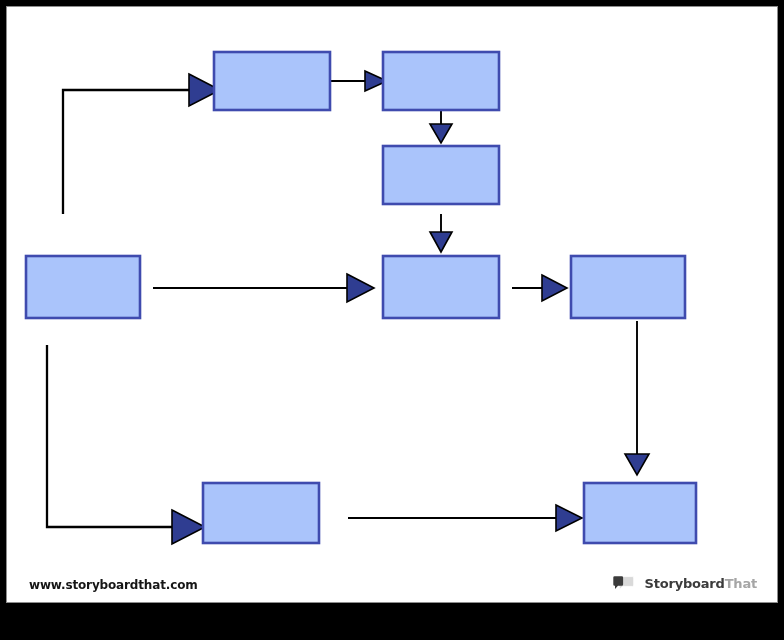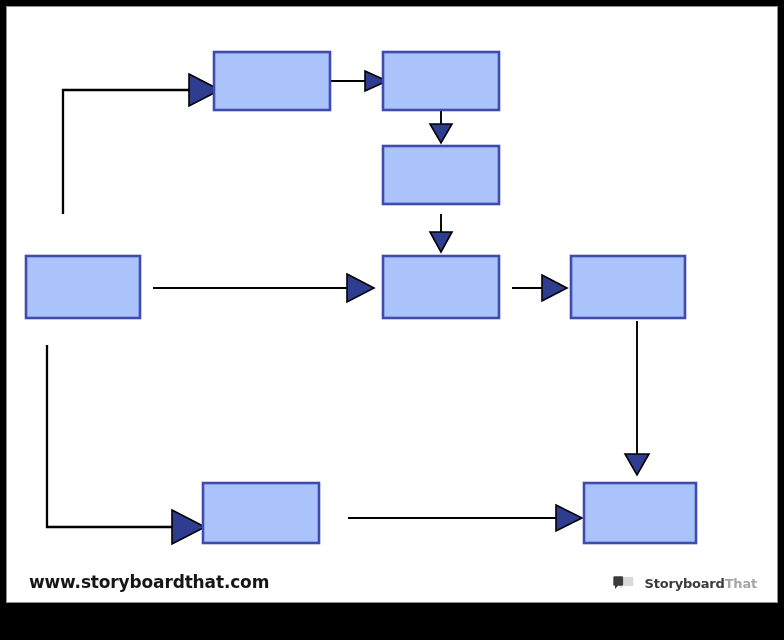--- a/index.html
+++ b/index.html
@@ -70,21 +70,21 @@
     bottom: 0;
     width: 772px;
     height: 44px;
     background: #ffffff;
   }
   #site-url {
     position: absolute;
     left: 22px;
     bottom: 10px;
     font-family: "DejaVu Sans", sans-serif;
-    font-size: 17px;
+    font-size: 12px;
     font-weight: bold;
     color: #161616;
     letter-spacing: -0.15px;
     white-space: nowrap;
   }
   #brand-logo {
     position: absolute;
     right: 18px;
     bottom: 8px;
     display: flex;

